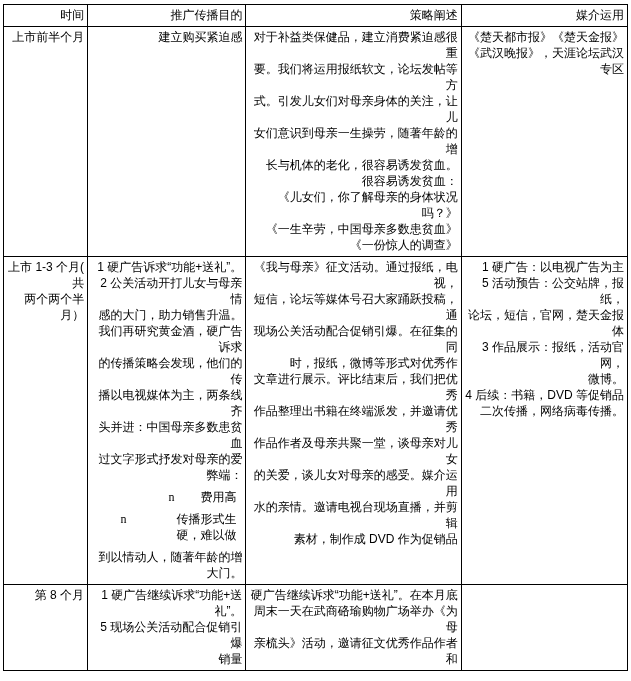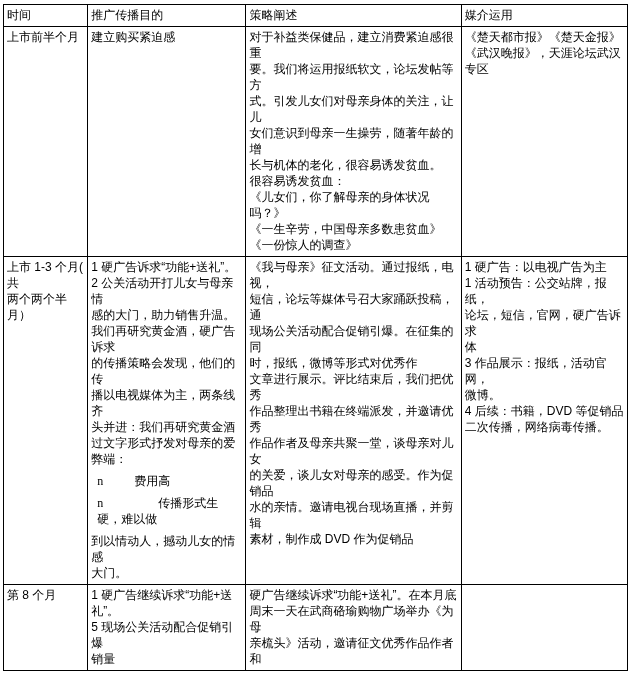--- a/index.html
+++ b/index.html
@@ -25,21 +25,21 @@
     width: 625px;
     table-layout: fixed;
   }
   table.plan td, table.plan th {
     border: 1px solid #000000;
     vertical-align: top;
     padding: 2px 3px 3px 3px;
     font-size: 12px;
     line-height: 16px;
     font-weight: normal;
-    text-align: left;
+    text-align: right;
   }
   col.c1 { width: 84px; }
   col.c2 { width: 158px; }
   col.c3 { width: 215px; }
   col.c4 { width: 166px; }
 
   .cell-p {
     margin: 0;
     padding: 0;
   }
@@ -107,44 +107,44 @@
           <p class="cell-p">上市 1-3 个月( 共</p>
           <p class="cell-p">两个两个半月）</p>
         </td>
         <td>
           <p class="cell-p">1 硬广告诉求“功能+送礼”。</p>
           <p class="cell-p">2 公关活动开打儿女与母亲情</p>
           <p class="cell-p">感的大门，助力销售升温。</p>
           <p class="cell-p">我们再研究黄金酒，硬广告诉求</p>
           <p class="cell-p">的传播策略会发现，他们的传</p>
           <p class="cell-p">播以电视媒体为主，两条线齐</p>
-          <p class="cell-p">头并进：我们再研究黄金酒</p>
+          <p class="cell-p">头并进：中国母亲多数患贫血</p>
           <p class="cell-p">过文字形式抒发对母亲的爱</p>
           <p class="cell-p">弊端：</p>
           <p class="bullet-m"><span class="mk">n</span><span style="display:inline-block;width:26px;"></span><span>费用高</span></p>
           <p class="bullet-m"><span class="mk">n</span><span style="display:inline-block;width:50px;"></span><span>传播形式生硬，难以做</span></p>
-          <p class="cell-p">到以情动人，撼动儿女的情感</p>
+          <p class="cell-p">到以情动人，随著年龄的增</p>
           <p class="cell-p">大门。</p>
         </td>
         <td>
           <p class="cell-p">《我与母亲》征文活动。通过报纸，电视，</p>
           <p class="cell-p">短信，论坛等媒体号召大家踊跃投稿，通</p>
           <p class="cell-p">现场公关活动配合促销引爆。在征集的同</p>
           <p class="cell-p">时，报纸，微博等形式对优秀作</p>
           <p class="cell-p">文章进行展示。评比结束后，我们把优秀</p>
           <p class="cell-p">作品整理出书籍在终端派发，并邀请优秀</p>
           <p class="cell-p">作品作者及母亲共聚一堂，谈母亲对儿女</p>
-          <p class="cell-p">的关爱，谈儿女对母亲的感受。作为促销品</p>
+          <p class="cell-p">的关爱，谈儿女对母亲的感受。媒介运用</p>
           <p class="cell-p">水的亲情。邀请电视台现场直播，并剪辑</p>
           <p class="cell-p">素材，制作成 DVD 作为促销品</p>
         </td>
         <td>
           <p class="cell-p">1  硬广告：以电视广告为主</p>
-          <p class="cell-p">1 活动预告：公交站牌，报纸，</p>
-          <p class="cell-p">论坛，短信，官网，硬广告诉求</p>
+          <p class="cell-p">5 活动预告：公交站牌，报纸，</p>
+          <p class="cell-p">论坛，短信，官网，楚天金报</p>
           <p class="cell-p">体</p>
           <p class="cell-p">3 作品展示：报纸，活动官网，</p>
           <p class="cell-p">微博。</p>
           <p class="cell-p">4 后续：书籍，DVD 等促销品</p>
           <p class="cell-p">二次传播，网络病毒传播。</p>
         </td>
       </tr>
 
       <tr>
         <td>

